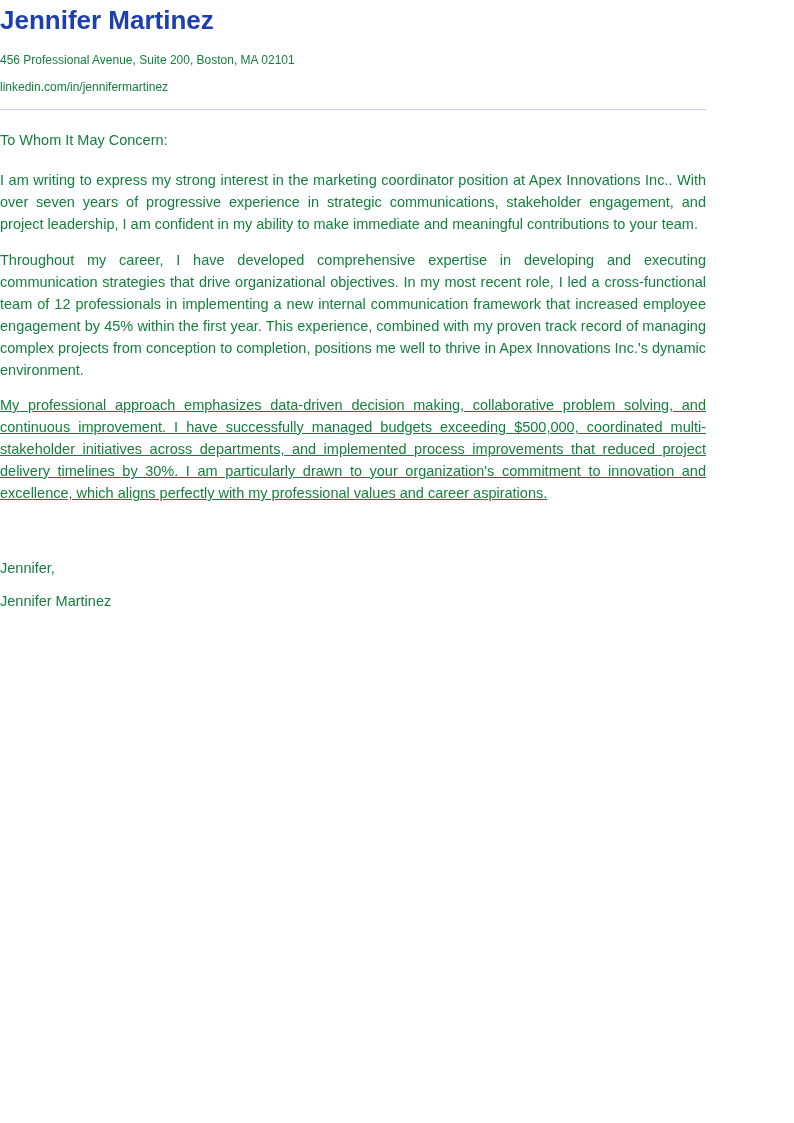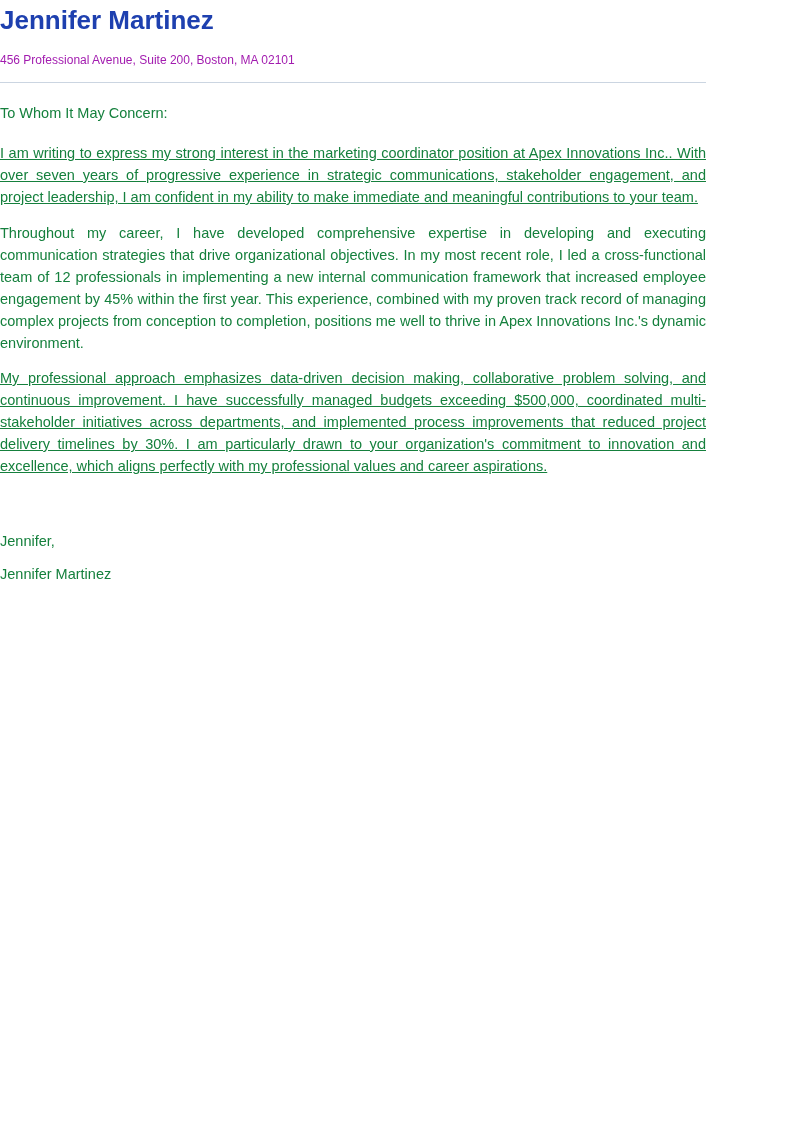--- a/index.html
+++ b/index.html
@@ -25,61 +25,62 @@
     .name {
       font-size: 26px;
       font-weight: bold;
       color: #1e40af;
       margin: 0;
       line-height: 40px;
       padding-top: 0;
     }
     .contact-line {
       font-size: 12px;
-      color: #a21caf;
+      color: #15803d;
       line-height: 15px;
       margin-top: 12px;
     }
     .contact-line:first-of-type {
       margin-top: 13px;
     }
     .body-text {
       font-size: 14.5px;
       line-height: 22px;
       color: #15803d;
       text-align: justify;
     }
     .salutation {
       margin-top: 19px;
       margin-bottom: 0;
       line-height: 22px;
     }
     .para {
       margin: 0;
     }
-    .para.p1 { margin-top: 18px; text-decoration: underline; }
+    .para.p1 { margin-top: 18px; }
     .para.p2 { margin-top: 14px; }
     .para.p3 { margin-top: 13px; text-decoration: underline; }
     .para.p4 { margin-top: 19px; }
     .closing {
       margin-top: 53px;
       line-height: 22px;
     }
     .signature {
       margin-top: 11px;
       line-height: 22px;
     }
   </style>
 </head>
 <body>
 
 <div class="page">
   <header class="header">
     <h1 class="name">Jennifer Martinez</h1>
     <div class="contact-line">456 Professional Avenue, Suite 200, Boston, MA 02101</div>
+    <div class="contact-line">linkedin.com/in/jennifermartinez</div>
   </header>
 
   <main class="body-text">
     <div class="salutation">To Whom It May Concern:</div>
     <p class="para p1">I am writing to express my strong interest in the marketing coordinator position at Apex Innovations Inc.. With over seven years of progressive experience in strategic communications, stakeholder engagement, and project leadership, I am confident in my ability to make immediate and meaningful contributions to your team.</p>
     <p class="para p2">Throughout my career, I have developed comprehensive expertise in developing and executing communication strategies that drive organizational objectives. In my most recent role, I led a cross-functional team of 12 professionals in implementing a new internal communication framework that increased employee engagement by 45% within the first year. This experience, combined with my proven track record of managing complex projects from conception to completion, positions me well to thrive in Apex Innovations Inc.'s dynamic environment.</p>
     <p class="para p3">My professional approach emphasizes data-driven decision making, collaborative problem solving, and continuous improvement. I have successfully managed budgets exceeding $500,000, coordinated multi-stakeholder initiatives across departments, and implemented process improvements that reduced project delivery timelines by 30%. I am particularly drawn to your organization's commitment to innovation and excellence, which aligns perfectly with my professional values and career aspirations.</p>
     <div class="closing">Jennifer,</div>
     <div class="signature">Jennifer Martinez</div>
   </main>

